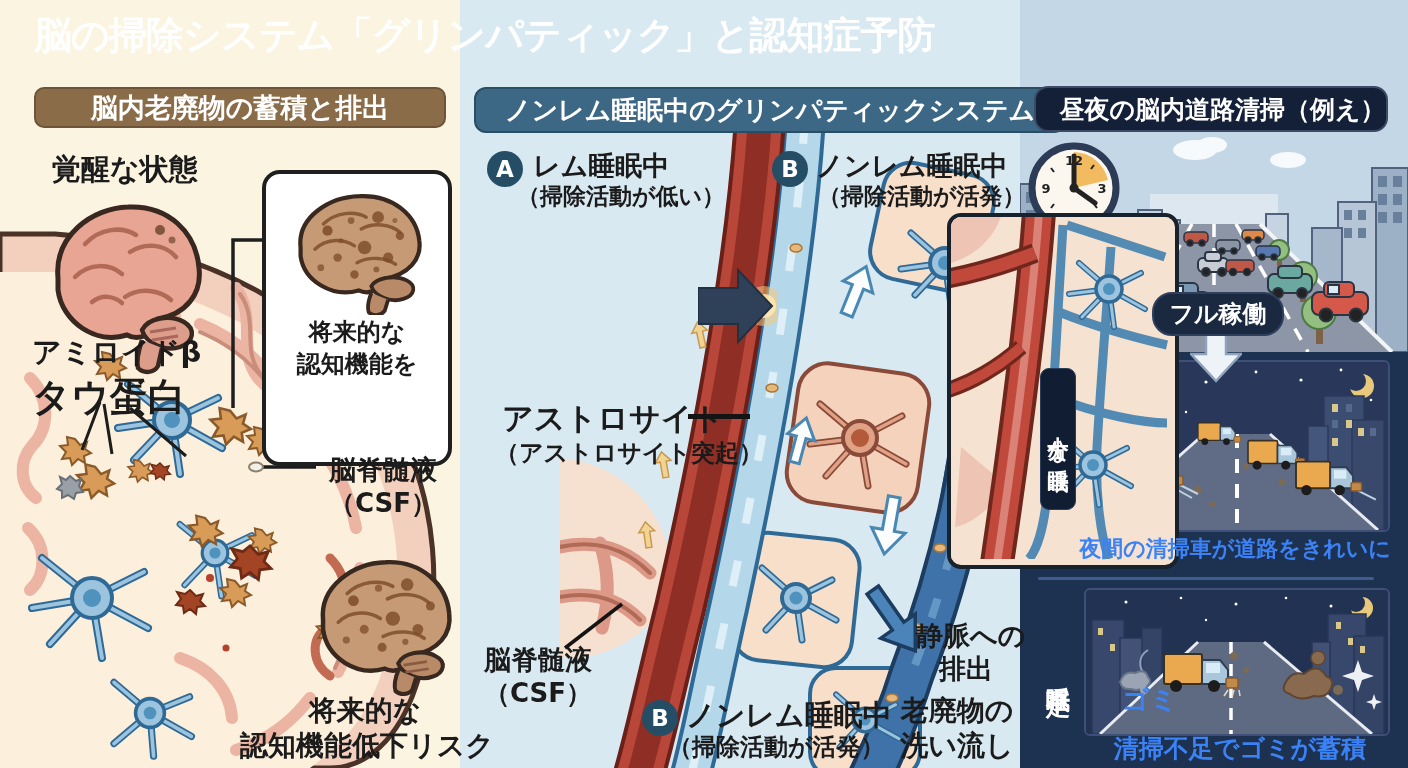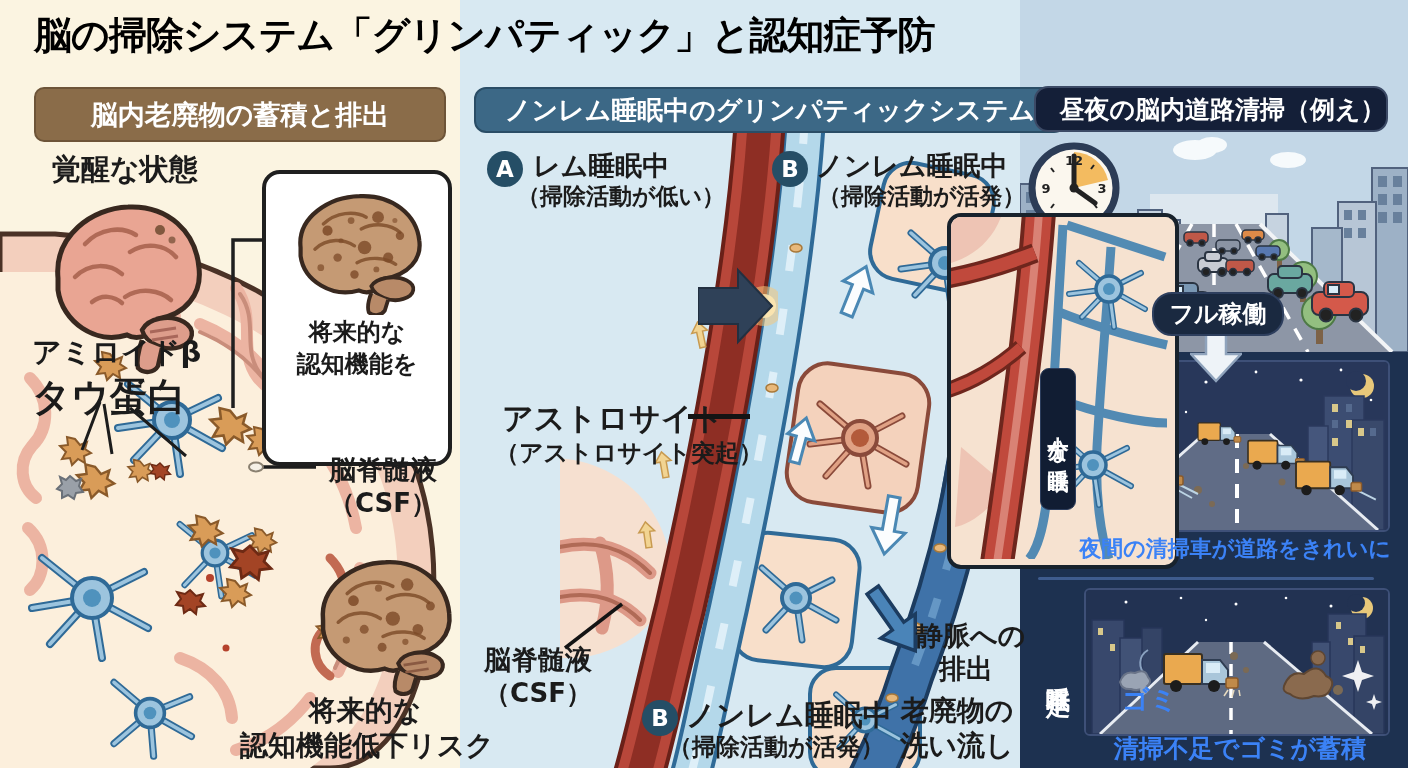--- a/index.html
+++ b/index.html
@@ -4,25 +4,25 @@
 <style>
   html,body{margin:0;padding:0;background:#888;}
   .stage{position:relative;width:1408px;height:768px;overflow:hidden;
          font-family:"DejaVu Sans",sans-serif;-webkit-font-smoothing:antialiased;}
   .abs{position:absolute;}
   .panel{position:absolute;top:0;height:768px;}
   .panel-left{left:0;width:460px;background:#fbf4e1;}
   .panel-middle{left:460px;width:560px;background:#d8e9f2;}
   .panel-right{left:1020px;width:388px;background:#1d3150;}
   .day-section{position:absolute;left:0;top:0;width:388px;height:352px;background:#c3d7e7;}
-  .main-title{left:34px;top:10px;width:1000px;font-size:38px;font-weight:800;color:#000000;
+  .main-title{left:34px;top:10px;width:1000px;font-size:38px;font-weight:800;color:#ffffff;
               letter-spacing:-1px;z-index:9;white-space:nowrap;}
   .hdr{display:flex;align-items:center;justify-content:center;font-weight:800;color:#fff;
        white-space:nowrap;z-index:8;box-sizing:border-box;}
-  .hdr-left{left:34px;top:87px;width:412px;height:55px;background:#8a6c49;border:2px solid #6d5438;
+  .hdr-left{left:34px;top:87px;width:412px;height:41px;background:#8a6c49;border:2px solid #6d5438;
             border-radius:10px;font-size:27px;}
   .hdr-mid{left:474px;top:87px;width:592px;height:46px;background:#3c6886;border:2px solid #2a4d66;
            border-radius:12px;font-size:26px;}
   .hdr-right{left:1034px;top:86px;width:354px;height:46px;background:#141f38;border:2px solid #3c4a66;
              border-radius:14px;font-size:25px;padding-left:23px;}
   .blabel{font-weight:800;color:#1b1b1b;white-space:nowrap;z-index:6;}
   .center{text-align:center;}
   .white-box{left:262px;top:170px;width:182px;height:288px;background:#fff;border:4px solid #1f1f1f;
              border-radius:18px;z-index:5;text-align:center;}
   .white-box .txt{font-size:24px;font-weight:800;color:#1b1b1b;line-height:1.25;margin-top:2px;}

